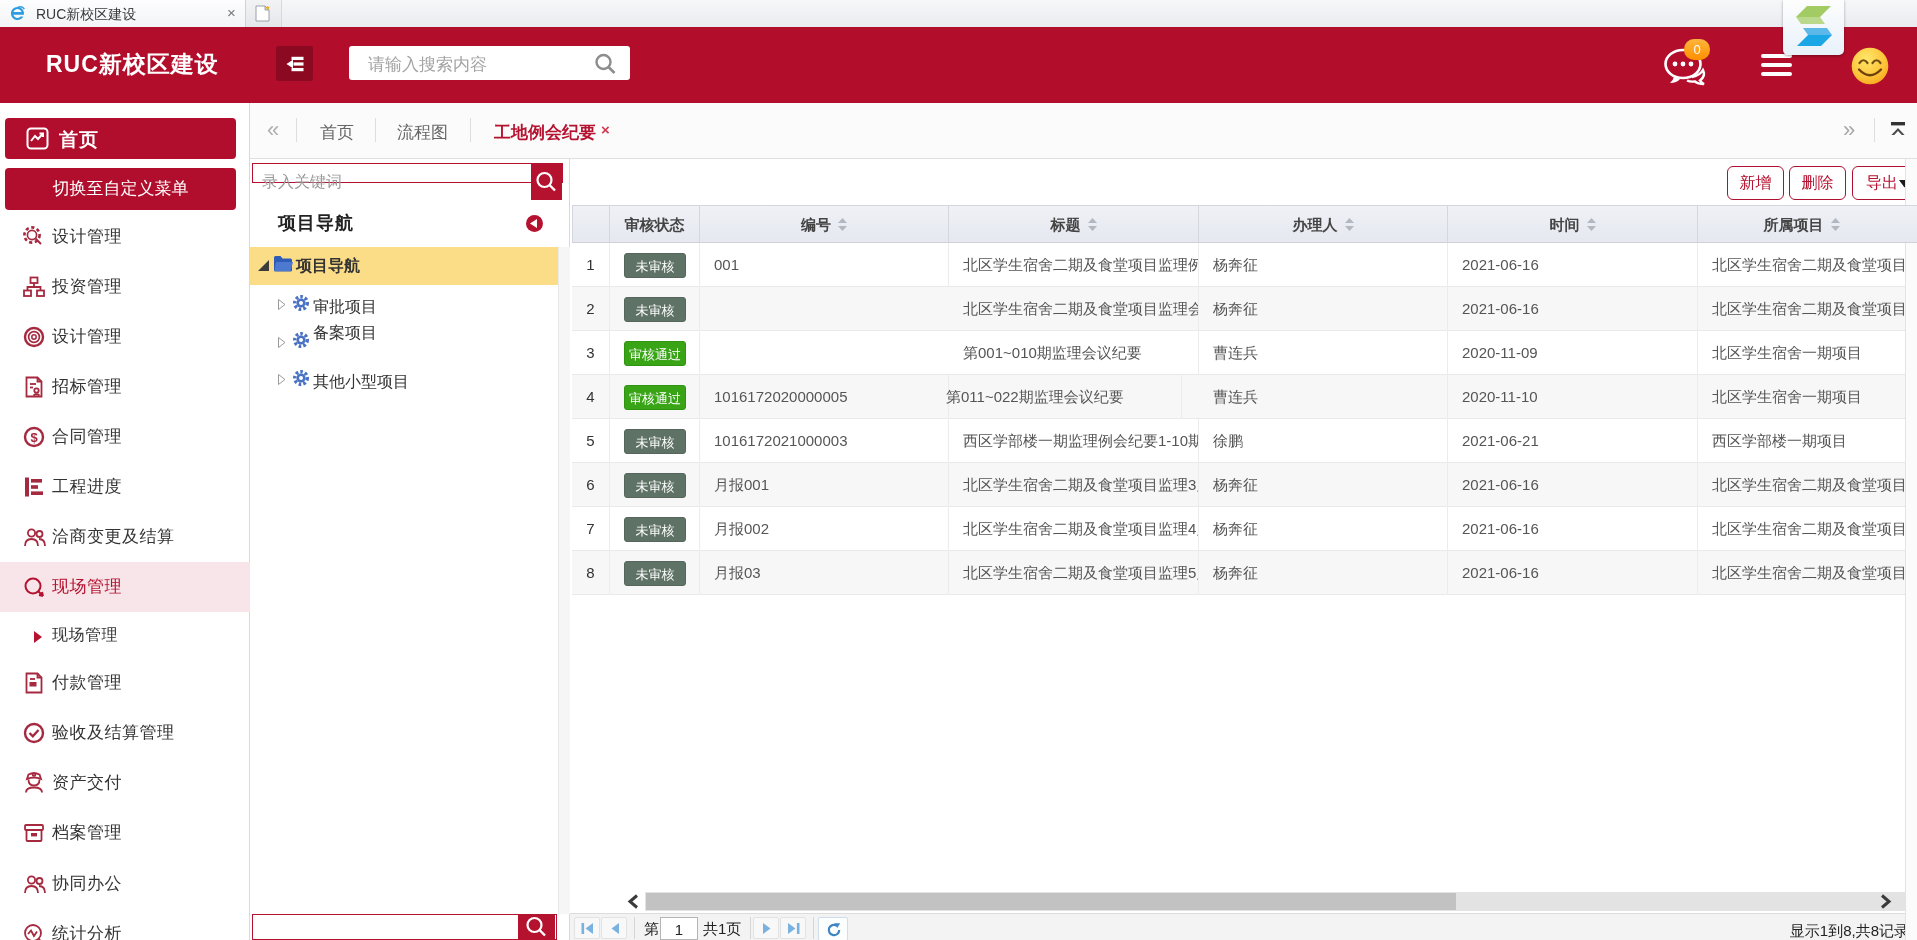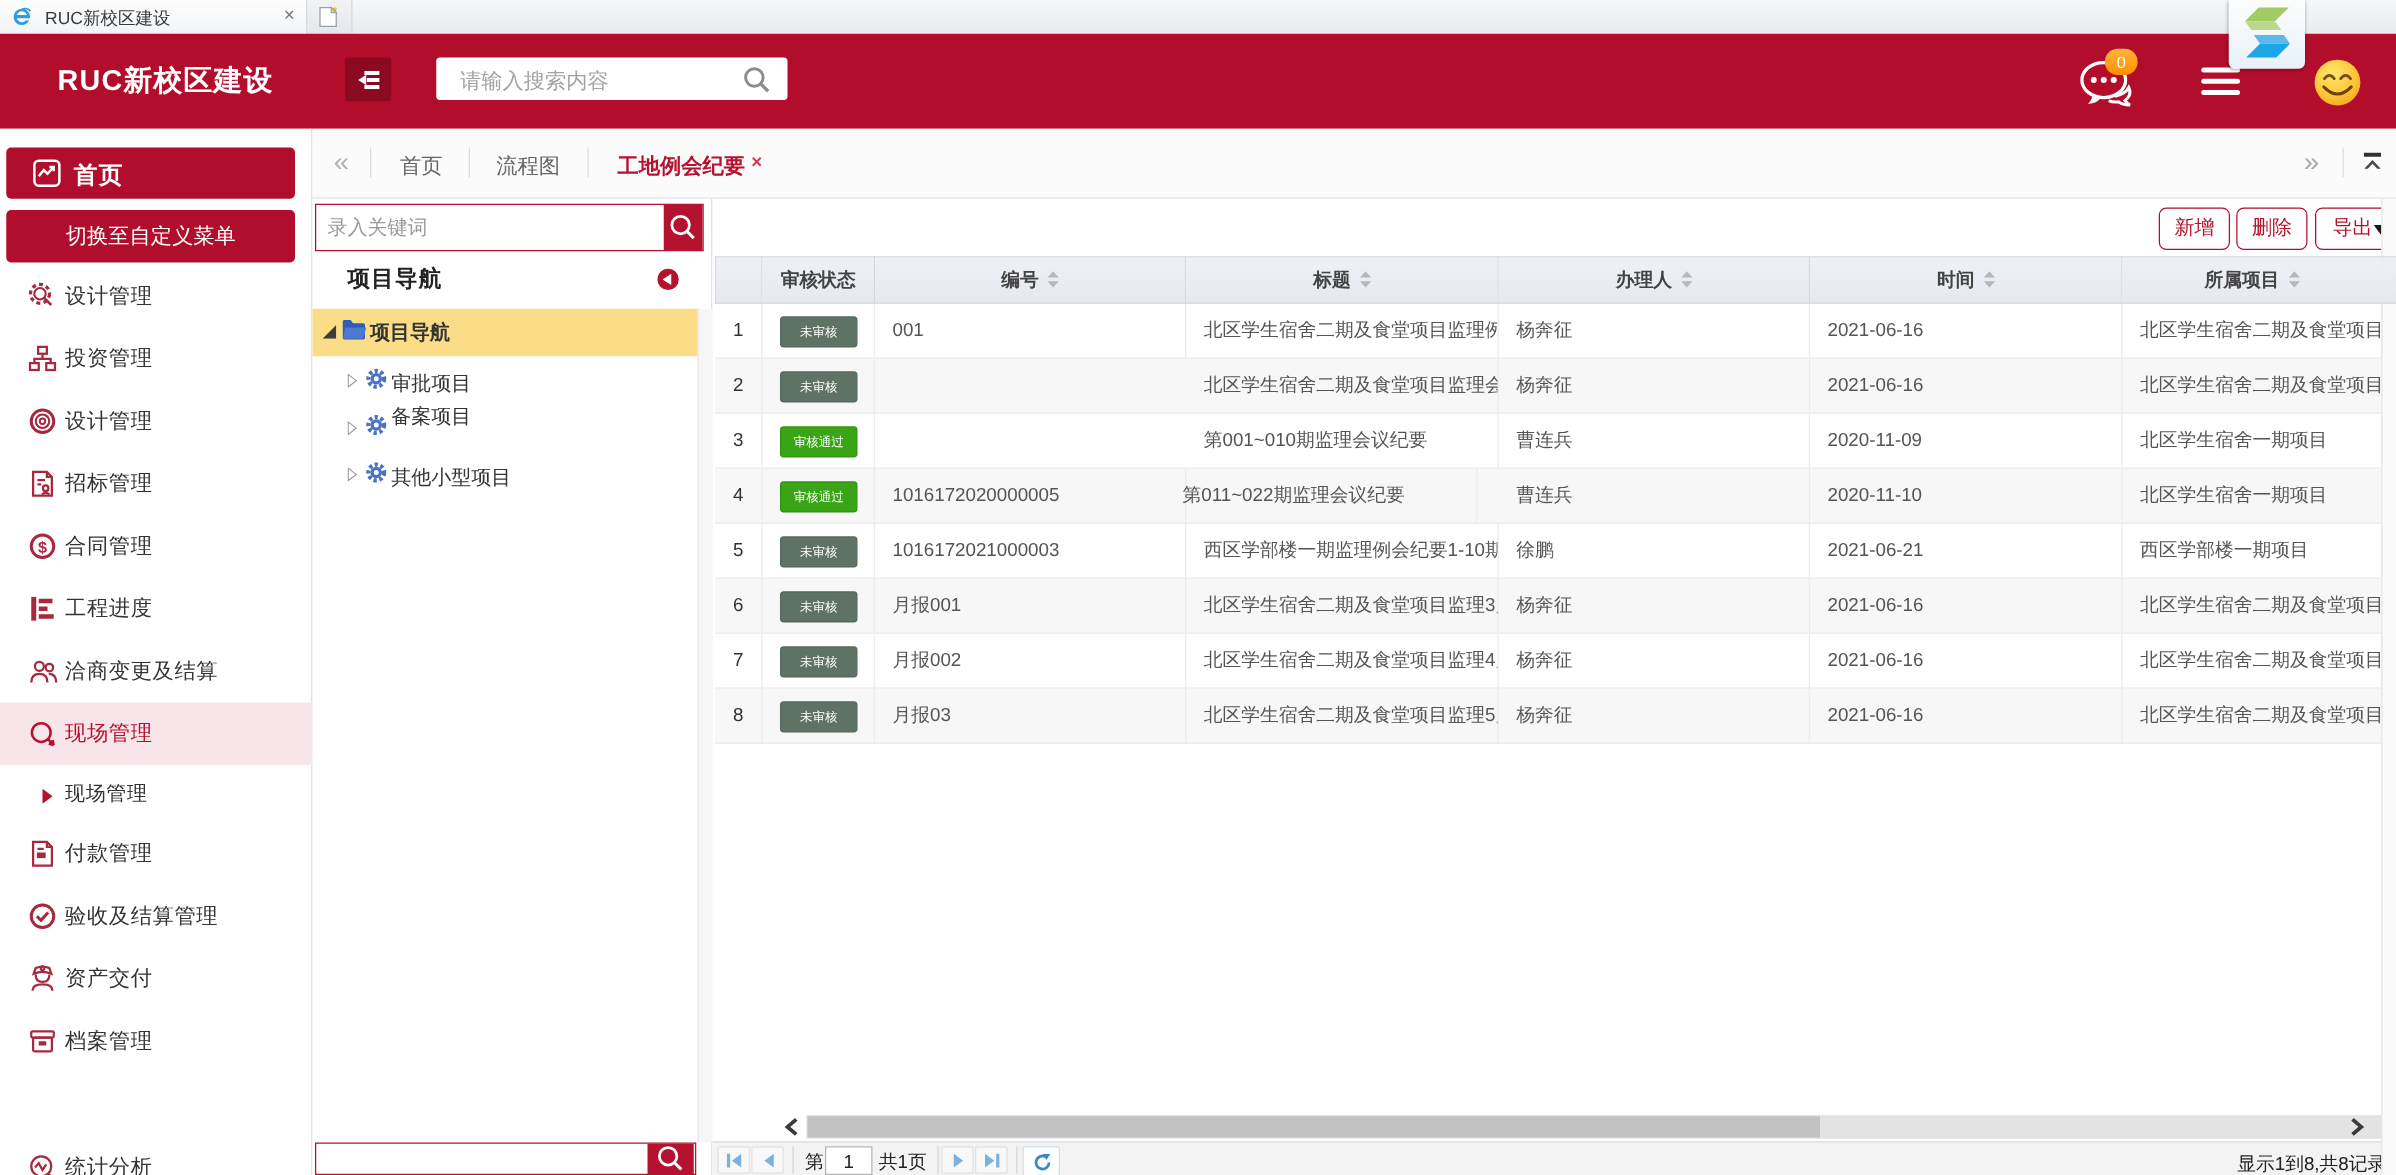--- a/index.html
+++ b/index.html
@@ -32,39 +32,39 @@
 .mi span{position:absolute;left:52px;top:13px;font-size:17px;color:#333;letter-spacing:0.5px}
 .mi.act{background:#f7e5e9}
 .mi.act span{color:#b5122f}
 .sub span{color:#333}
 
 #crumb{left:250px;top:103px;width:1667px;height:56px;background:#fbfbfb;border-bottom:1px solid #e0e0e0}
 .cr{position:absolute;top:18px;font-size:17px;color:#666}
 .crsep{position:absolute;top:15px;width:1px;height:24px;background:#ddd}
 
 #tree{left:250px;top:159px;width:320px;height:781px;background:#fff;border-right:1px solid #d9d9d9}
-#tsearch{position:absolute;left:2px;top:4px;width:311px;height:38px;border:1px solid #b5122f;background:#fff}
+#tsearch{position:absolute;left:2px;top:4px;width:311px;height:20px;border:1px solid #b5122f;background:#fff}
 #tsearch span{position:absolute;left:9px;top:8px;font-size:16px;color:#9a9a9a}
 #tsbtn{position:absolute;right:0;top:0;width:31px;height:36px;background:#b5122f}
 #thead{position:absolute;left:28px;top:52px;font-size:18px;font-weight:bold;color:#222;letter-spacing:1px}
 #tcirc{position:absolute;left:276px;top:56px;width:17px;height:17px;border-radius:50%;background:#b5122f}
 #ysel{position:absolute;left:0;top:88px;width:310px;height:38px;background:#fbdd87}
 .tn{position:absolute;font-size:16px;color:#333}
 #lane{position:absolute;left:308px;top:88px;width:12px;height:667px;background:#f6f6f6;border-left:1px solid #e8e8e8}
 #bsearch{position:absolute;left:2px;top:755px;width:305px;height:26px;border:1px solid #b5122f;background:#fff}
 #bsbtn{position:absolute;left:268px;top:756px;width:37px;height:25px;background:#b5122f}
 
 #main{left:570px;top:159px;width:1347px;height:781px;background:#fff}
 .btn{position:absolute;top:7px;height:34px;border:1px solid #ae1030;border-radius:6px;background:#fff;color:#b5122f;font-size:16px;text-align:center;line-height:32px}
 
 #tbl{position:absolute;left:1px;top:46px;width:1334px}
 .hc{position:absolute;top:0;height:38px;background:linear-gradient(#eff1f6,#e5e8ef);border-right:1px solid #d4d7de;border-top:1px solid #d4d7de;border-bottom:1px solid #cfd2d9;font-size:15px;font-weight:bold;color:#444;text-align:center;line-height:38px}
 .rc{position:absolute;height:44px;font-size:15px;color:#555;line-height:44px;white-space:nowrap;overflow:hidden}
 .rn{text-align:center;color:#333}
-.badge{position:absolute;left:14px;top:10px;width:62px;height:25px;border-radius:3px;color:#fff;font-size:10px;text-align:center;line-height:25px}
+.badge{position:absolute;left:14px;top:10px;width:62px;height:25px;border-radius:3px;color:#fff;font-size:13px;text-align:center;line-height:25px}
 .bg1{background:#5f7266;border:1px solid #55675c}
 .bg2{background:#38a416;border:1px solid #2f9410}
 .trow{position:absolute;left:1px;width:1334px;height:44px;border-bottom:1px solid #e9e9e9}
 .trow .rc{border-right:1px solid #ececec;top:0}
 
 #hscroll{position:absolute;left:75px;top:733px;width:1265px;height:19px;background:#e3e3e3}
 #hthumb{position:absolute;left:1px;top:1px;width:810px;height:17px;background:#c2c2c2}
 #pager{position:absolute;left:0;top:754px;width:1347px;height:27px;background:#f3f3f3;border-top:1px solid #dcdcdc}
 .pbox{position:absolute;top:3px;width:26px;height:22px;background:#f8f8f8;border:1px solid #e2e2e2;border-radius:2px}
 .psep{position:absolute;top:3px;width:1px;height:22px;background:#d6d6d6}
@@ -252,20 +252,29 @@
     <span>资产交付</span>
   </div>
   <div class="mi" style="top:705px">
     <svg width="24" height="24" viewBox="0 0 24 24" fill="none" stroke="#a5293f" stroke-width="1.8">
         <rect x="3" y="4" width="18" height="5" rx="1"></rect>
         <rect x="4.5" y="9" width="15" height="11" rx="1"></rect>
         <rect x="9" y="12" width="6" height="3.4" fill="#a5293f" stroke="none"></rect>
       </svg>
     <span>档案管理</span>
   </div>
+  <div class="mi" style="top:756px">
+    <svg width="26" height="24" viewBox="0 0 26 24" fill="none" stroke="#a5293f" stroke-width="1.8">
+        <circle cx="9.5" cy="8" r="3.6"></circle>
+        <path d="M3,21 q0,-7 6.5,-7 q6.5,0 6.5,7"></path>
+        <circle cx="17.5" cy="9" r="3"></circle>
+        <path d="M17,14 q6,0 6,7"></path>
+      </svg>
+    <span>协同办公</span>
+  </div>
   <div class="mi" style="top:806px">
     <svg width="24" height="24" viewBox="0 0 24 24" fill="none" stroke="#a5293f" stroke-width="1.8">
         <circle cx="11" cy="11" r="8"></circle>
         <polyline points="6,12 9,8.5 12,14 15,9.5"></polyline>
         <line x1="16.5" y1="17" x2="21" y2="21.5" stroke-width="2.2"></line>
       </svg>
     <span>统计分析</span>
   </div>
 </div>
 <div class="ab" id="crumb">

